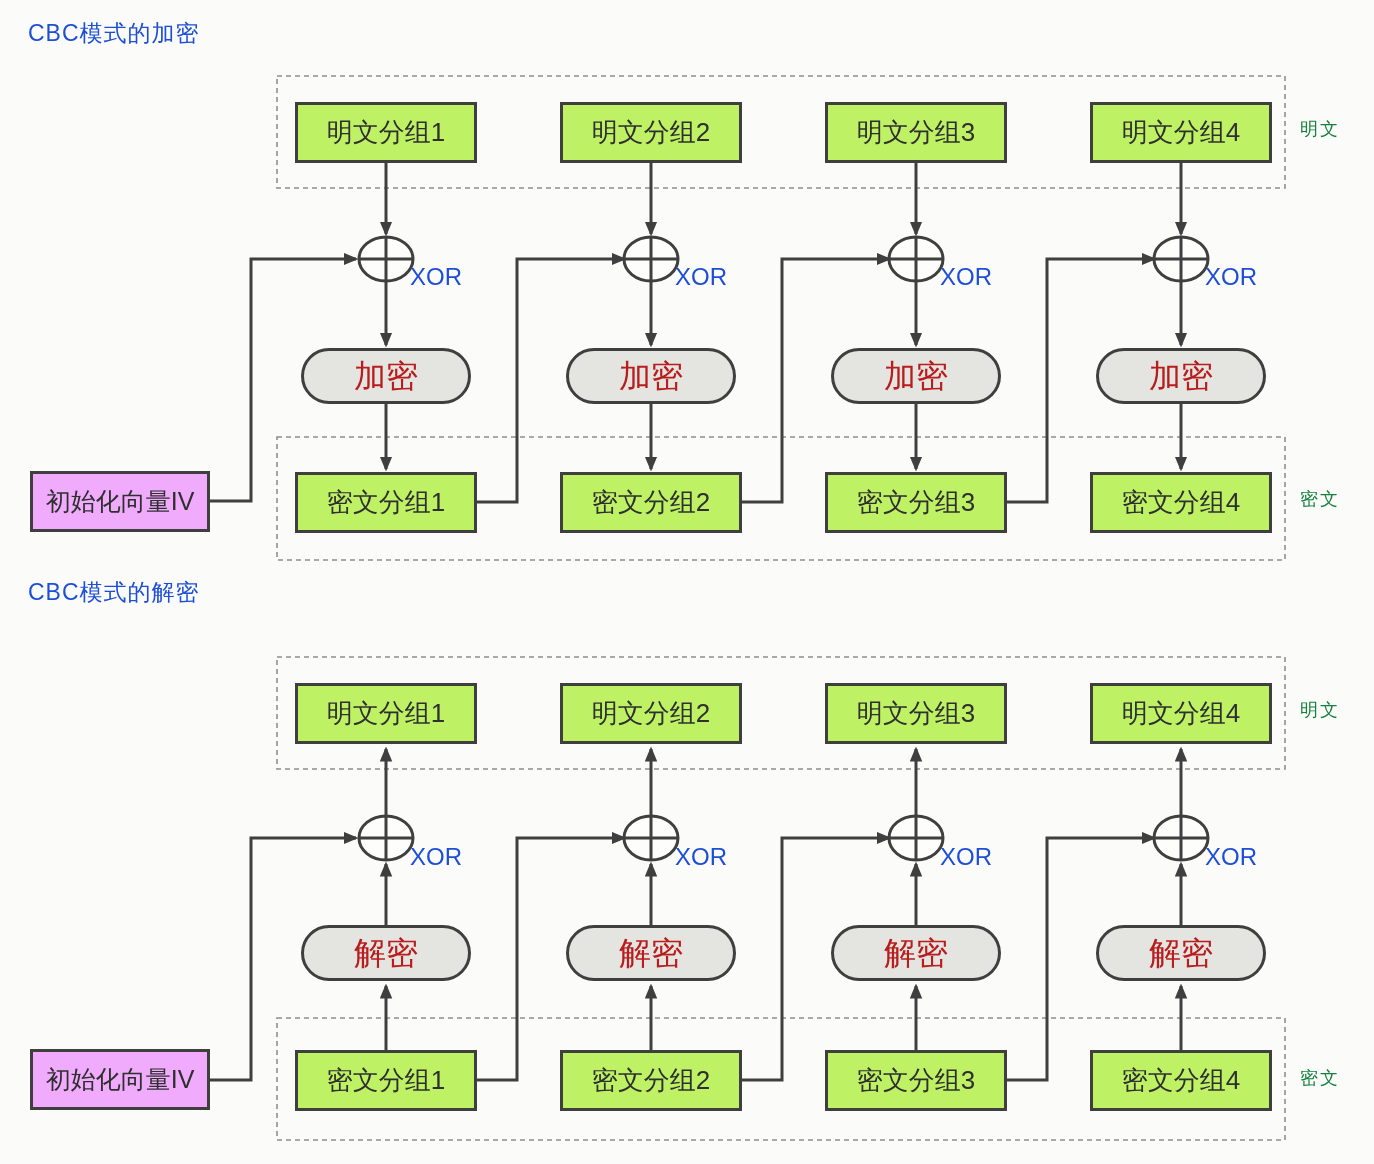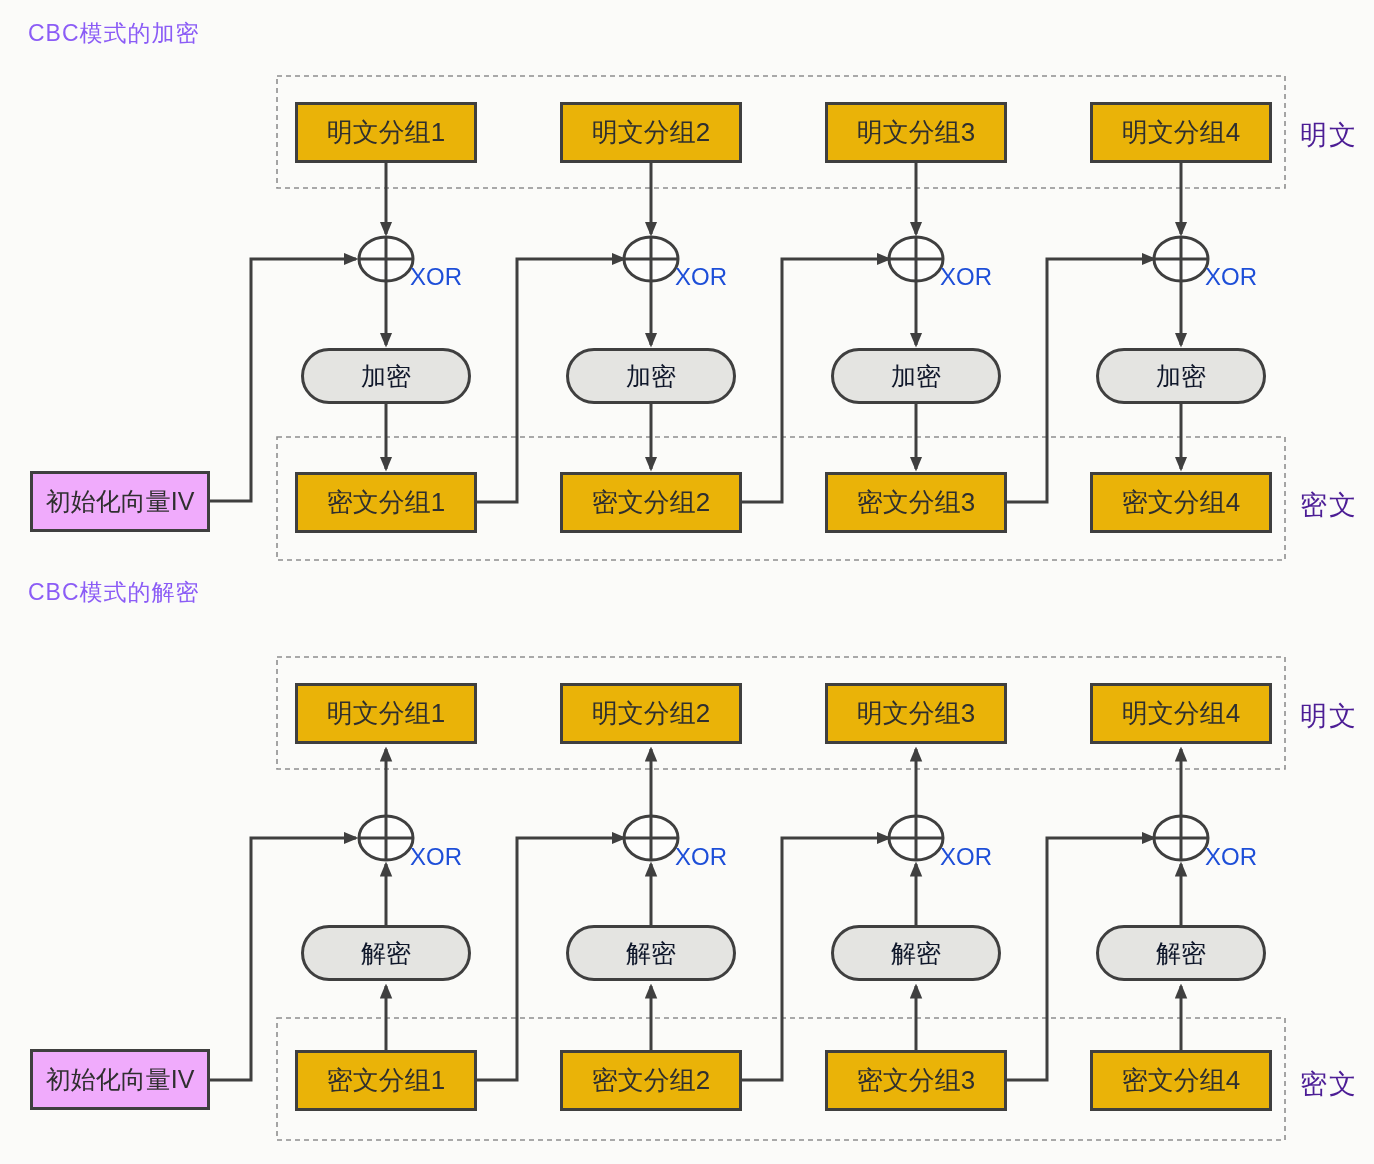--- a/index.html
+++ b/index.html
@@ -17,30 +17,30 @@
   }
   .wires {
     position: absolute;
     left: 0;
     top: 0;
     z-index: 1;
   }
   .abs { position: absolute; z-index: 2; }
   .fig-title {
     font-size: 23px;
-    color: #8b5cf6;
+    color: #1d4ed8;
     letter-spacing: 1px;
     white-space: nowrap;
   }
   .box {
     width: 182px;
     height: 61px;
     box-sizing: border-box;
     border: 3px solid #3f3f3f;
-    background: #eab308;
+    background: #bef264;
     color: #2f2f2f;
     font-size: 26px;
     line-height: 55px;
     text-align: center;
     white-space: nowrap;
   }
   .iv-box {
     width: 180px;
     height: 61px;
     box-sizing: border-box;
@@ -52,34 +52,34 @@
     text-align: center;
     white-space: nowrap;
   }
   .pill {
     width: 170px;
     height: 56px;
     box-sizing: border-box;
     border: 3px solid #3f3f3f;
     border-radius: 28px;
     background: #e4e4e1;
-    color: #0f172a;
-    font-size: 25px;
+    color: #b91c1c;
+    font-size: 32px;
     line-height: 50px;
     text-align: center;
     white-space: nowrap;
   }
   .xor-label {
     font-size: 24px;
     color: #1d4ed8;
     white-space: nowrap;
   }
   .row-label {
-    font-size: 27px;
-    color: #4c1d95;
+    font-size: 18px;
+    color: #15803d;
     letter-spacing: 2px;
     white-space: nowrap;
   }
 </style>
 </head>
 <body>
 
 <div class="canvas">
 
   <svg class="wires" width="1374" height="1164" viewBox="0 0 1374 1164">

